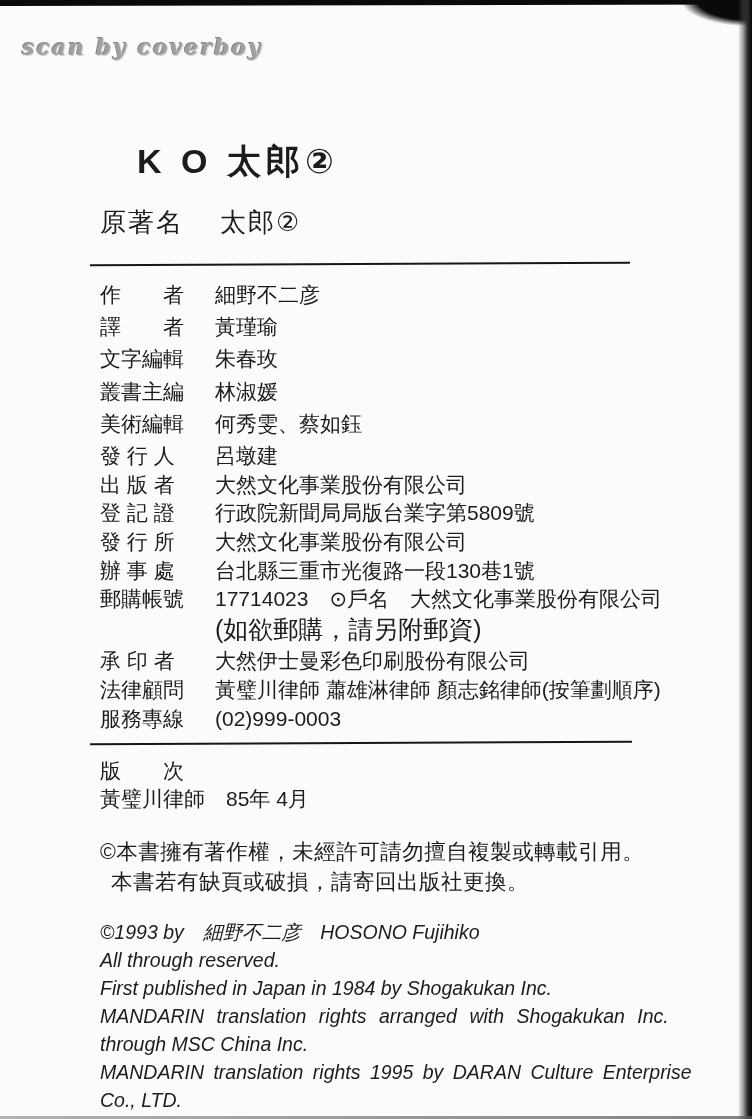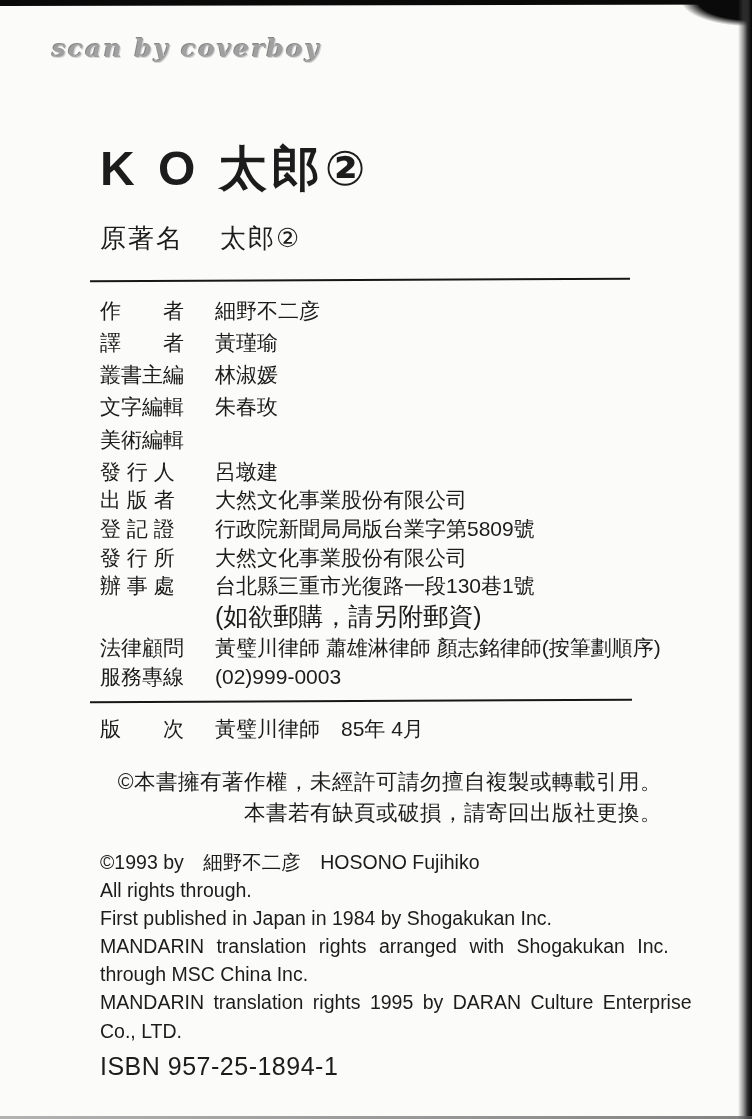--- a/index.html
+++ b/index.html
@@ -20,50 +20,50 @@
   }
   .scan-right {
     position:absolute; top:0; right:0; width:14px; height:100%;
     background:linear-gradient(to right, rgba(40,40,40,0) 0%, rgba(70,70,70,0.55) 38%, #2a2a2a 70%, #050505 100%);
   }
   .scan-bottom {
     position:absolute; bottom:0; left:0; width:100%; height:3px;
     background:linear-gradient(to right,#9a9a9a,#5a5a5a); opacity:.75;
   }
   .watermark {
-    position:absolute; top:34px; left:52px;
+    position:absolute; top:34px; left:22px;
     font-family:"DejaVu Serif","Liberation Serif",serif;
-    font-style:italic; font-weight:bold; font-size:25px;
+    font-style:italic; font-weight:bold; font-size:22px;
     color:#a0a0a0; letter-spacing:2px;
     text-shadow:1px 1px 0 #d6d6d6, -1px -1px 0 #888888;
   }
   .content { position:absolute; left:100px; top:142px; width:562px; }
   .title {
-    font-size:48px; font-weight:bold; letter-spacing:5px;
-    line-height:1.12; white-space:nowrap;
+    font-size:34px; font-weight:bold; letter-spacing:5px;
+    line-height:1.12; white-space:nowrap;margin-left:37px;
   }
   .orig-line { margin-top:25px; font-size:26px; letter-spacing:2px; }
   .orig-line .orig-title { margin-left:36px;text-align:right; }
   .rule {
     height:2px; background:#171717; width:540px; margin-left:-10px;
     transform:rotate(-0.25deg);
   }
   .rule1 { margin-top:23px; }
   .rule2 { margin-top:11px; width:542px; }
   .credits { margin-top:17px; font-size:21px; }
   .row { display:flex; margin-bottom:7px; line-height:1.2; }
   .row.tight { margin-bottom:3.5px; }
   .row .lbl { width:115px; flex-shrink:0; white-space:pre; }
   .row .val { white-space:pre; }
   .val-note { padding-left:115px; font-size:25px; margin:-1px 0 4px 0; line-height:1.2; }
-  .edition { margin-top:13px; font-size:21px; display:flex; }
+  .edition { margin-top:13px; font-size:21px; display:flex;flex-direction:column; }
   .edition .lbl { width:115px; white-space:pre; }
-  .notices { margin-top:24px; font-size:21.5px; line-height:1.42; letter-spacing:0.5px;text-align:right; }
+  .notices { margin-top:24px; font-size:21.5px; line-height:1.42; letter-spacing:0.5px; }
   .notices .n2 { padding-left:11px; }
-  .rights { margin-top:20px; font-size:19.5px; line-height:1.44; }
+  .rights { margin-top:20px; font-size:19.5px; line-height:1.44;font-style:italic; }
   .rights .r-line { white-space:pre; }
   .rights .justify1 { word-spacing:7px; }
   .rights .justify2 { word-spacing:4px;text-align:right; }
   .isbn { margin-top:7px; font-size:25px; letter-spacing:0.5px; }
 </style>
 </head>
 <body>
 
 <div class="page">
 
@@ -87,29 +87,30 @@
     <div class="credits">
       <div class="row">
         <span class="lbl">作　　者</span>
           <span class="val">細野不二彦</span>
       </div>
       <div class="row">
         <span class="lbl">譯　　者</span>
           <span class="val">黃瑾瑜</span>
       </div>
       <div class="row">
+        <span class="lbl">文字編輯</span>
+          <span class="val">朱春玫</span>
+      </div>
+      <div class="row">
         <span class="lbl">叢書主編</span>
           <span class="val">林淑媛</span>
       </div>
       <div class="row">
-        <span class="lbl">文字編輯</span>
-          <span class="val">朱春玫</span>
-      </div>
-      <div class="row">
         <span class="lbl">美術編輯</span>
+          <span class="val">何秀雯、蔡如鈺</span>
       </div>
       <div class="row tight">
         <span class="lbl">發 行 人</span>
           <span class="val">呂墩建</span>
       </div>
       <div class="row tight">
         <span class="lbl">出 版 者</span>
           <span class="val">大然文化事業股份有限公司</span>
       </div>
       <div class="row tight">
@@ -117,21 +118,29 @@
           <span class="val">行政院新聞局局版台業字第5809號</span>
       </div>
       <div class="row tight">
         <span class="lbl">發 行 所</span>
           <span class="val">大然文化事業股份有限公司</span>
       </div>
       <div class="row tight">
         <span class="lbl">辦 事 處</span>
           <span class="val">台北縣三重市光復路一段130巷1號</span>
       </div>
+      <div class="row tight">
+        <span class="lbl">郵購帳號</span>
+          <span class="val">17714023　⊙戶名　大然文化事業股份有限公司</span>
+      </div>
       <div class="val-note">(如欲郵購，請另附郵資)</div>
+      <div class="row tight">
+        <span class="lbl">承 印 者</span>
+          <span class="val">大然伊士曼彩色印刷股份有限公司</span>
+      </div>
       <div class="row tight">
         <span class="lbl">法律顧問</span>
           <span class="val">黃璧川律師 蕭雄淋律師 顏志銘律師(按筆劃順序)</span>
       </div>
       <div class="row tight">
         <span class="lbl">服務專線</span>
           <span class="val">(02)999-0003</span>
       </div>
     </div>
 
@@ -142,21 +151,21 @@
         <span class="val">黃璧川律師　85年 4月</span>
     </div>
 
     <div class="notices">
       <div class="n1">©本書擁有著作權，未經許可請勿擅自複製或轉載引用。</div>
       <div class="n2">本書若有缺頁或破損，請寄回出版社更換。</div>
     </div>
 
     <div class="rights">
       <div class="r-line">©1993 by　細野不二彦　HOSONO Fujihiko</div>
-      <div class="r-line">All rights through.</div>
+      <div class="r-line">All through reserved.</div>
       <div class="r-line">First published in Japan in 1984 by Shogakukan Inc.</div>
       <div class="r-line justify1">MANDARIN translation rights arranged with Shogakukan Inc.</div>
       <div class="r-line">through MSC China Inc.</div>
       <div class="r-line justify2">MANDARIN translation rights 1995 by DARAN Culture Enterprise</div>
       <div class="r-line">Co., LTD.</div>
     </div>
 
     <div class="isbn">ISBN 957-25-1894-1</div>
 
   </div>

